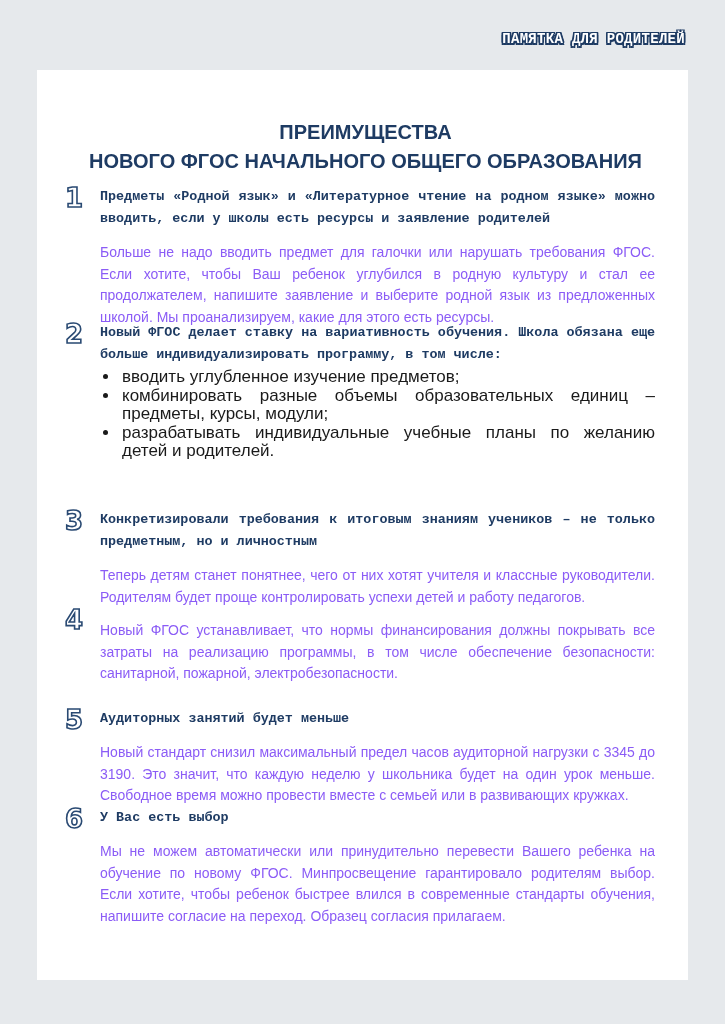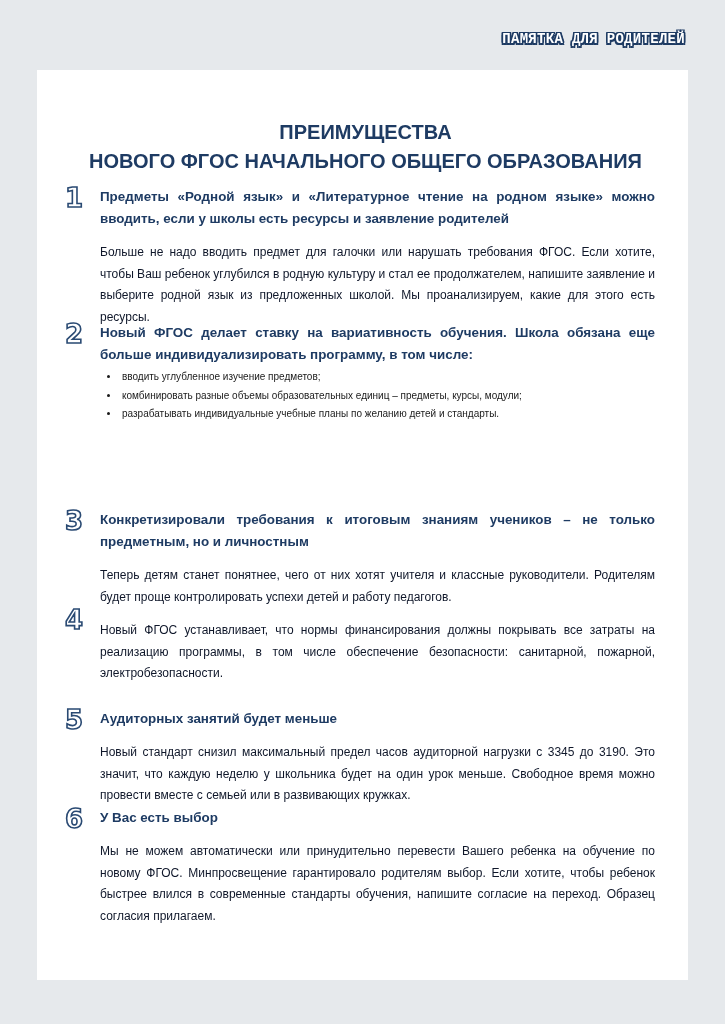--- a/index.html
+++ b/index.html
@@ -53,34 +53,35 @@
       color: #ffffff;
       -webkit-text-stroke: 1.6px #2a4a73;
     }
     .head {
       margin-left: 35px;
       color: #1e3b63;
       font-weight: bold;
       font-size: 13.4px;
       line-height: 22px;
       text-align: justify;
+      font-family: Liberation Mono, monospace;
     }
     .para {
       margin-left: 35px;
       margin-top: 12px;
-      color: #0f172a;
-      font-size: 12px;
+      color: #8b5cf6;
+      font-size: 14px;
       line-height: 21.5px;
       text-align: justify;
     }
     ul.bullets {
       margin: 2px 0 0 35px;
       padding: 0 0 0 20px;
       color: #1a1a1a;
-      font-size: 10px;
+      font-size: 17px;
       line-height: 18.5px;
       text-align: justify;
     }
     ul.bullets li { padding-left: 2px; }
   </style>
 </head>
 <body>
 
 <div class="top-label">ПАМЯТКА ДЛЯ РОДИТЕЛЕЙ</div>
 
@@ -96,21 +97,21 @@
     <div class="head">Предметы «Родной язык» и «Литературное чтение на родном языке» можно вводить, если у школы есть ресурсы и заявление родителей</div>
     <div class="para">Больше не надо вводить предмет для галочки или нарушать требования ФГОС. Если хотите, чтобы Ваш ребенок углубился в родную культуру и стал ее продолжателем, напишите заявление и выберите родной язык из предложенных школой. Мы проанализируем, какие для этого есть ресурсы.</div>
   </div>
 
   <div class="section" style="top:252px;">
     <div class="num">2</div>
     <div class="head">Новый ФГОС делает ставку на вариативность обучения. Школа обязана еще больше индивидуализировать программу, в том числе:</div>
     <ul class="bullets">
       <li>вводить углубленное изучение предметов;</li>
       <li>комбинировать разные объемы образовательных единиц – предметы, курсы, модули;</li>
-      <li>разрабатывать индивидуальные учебные планы по желанию детей и стандарты.</li>
+      <li>разрабатывать индивидуальные учебные планы по желанию детей и родителей.</li>
     </ul>
   </div>
 
   <div class="section" style="top:439px;">
     <div class="num">3</div>
     <div class="head">Конкретизировали требования к итоговым знаниям учеников – не только предметным, но и личностным</div>
     <div class="para">Теперь детям станет понятнее, чего от них хотят учителя и классные руководители. Родителям будет проще контролировать успехи детей и работу педагогов.</div>
   </div>
 
   <div class="section" style="top:538px;">

